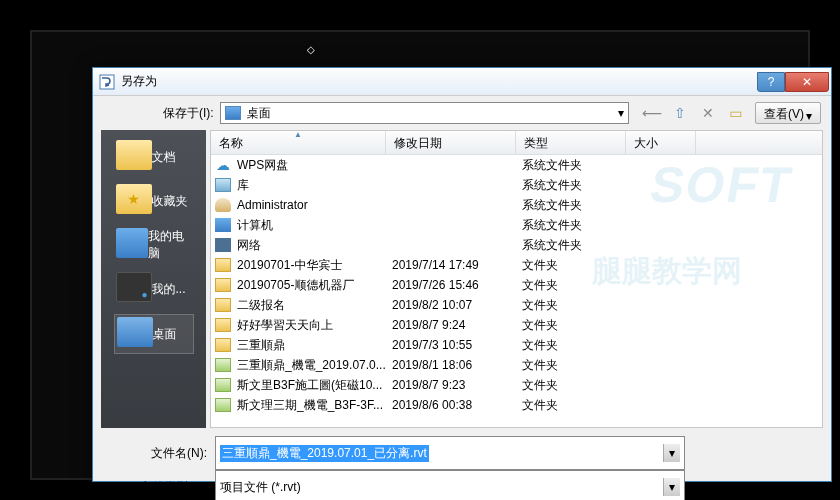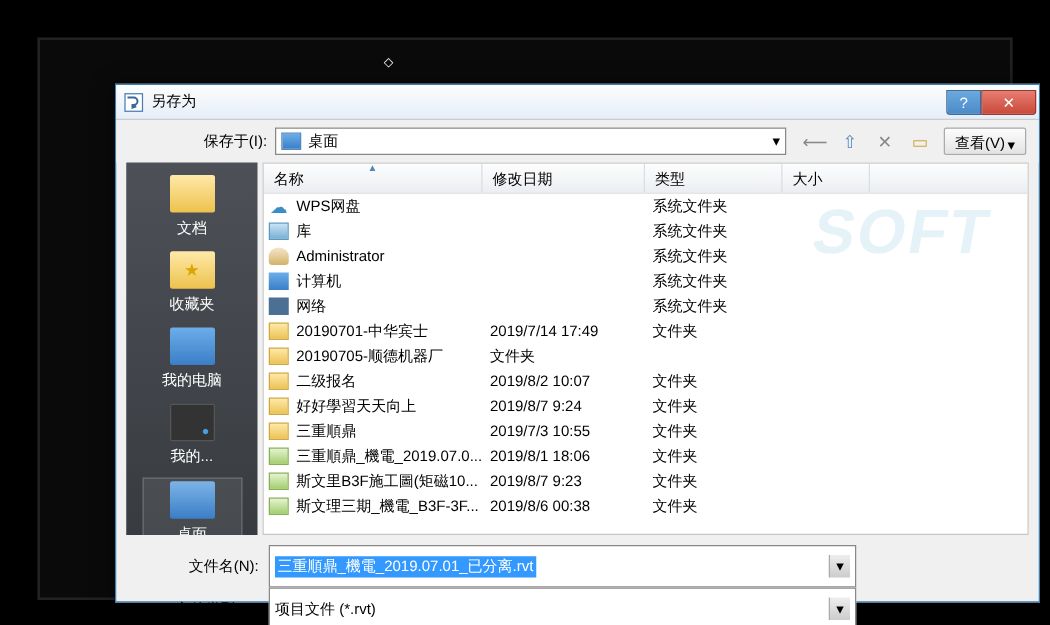--- a/index.html
+++ b/index.html
@@ -18,21 +18,21 @@
 .save-in-label { margin-right: 6px; }
 .save-in-select { flex: 1; max-width: 445px; height: 22px; background: #fff; border: 1px solid #888; display: flex; align-items: center; padding: 0 4px; position: relative; }
 .save-in-select::after { content: "▾"; position: absolute; right: 4px; }
 .desk-icon { width: 16px; height: 14px; background: linear-gradient(#6caeea,#3a7ec6); border: 1px solid #5588bb; margin-right: 6px; }
 .nav-icons { display: flex; gap: 10px; margin-left: 14px; align-items: center; }
 .nav-icon { width: 18px; height: 18px; display: flex; align-items: center; justify-content: center; color: #888; cursor: pointer; font-size: 14px; }
 .view-btn { margin-left: 10px; height: 22px; padding: 0 8px; background: linear-gradient(#fdfdfd,#e3e3e3); border: 1px solid #aaa; border-radius: 2px; cursor: pointer; display: flex; align-items: flex-end; }
 .view-btn::after{content:" ▾"; margin-left:2px;}
 .content { display: flex; height: 298px; }
 .sidebar { width: 105px; background: linear-gradient(#4d5157,#383b40); padding: 8px 0; display: flex; flex-direction: column; align-items: center; gap: 6px; overflow: hidden; margin: 0 4px 0 8px; }
-.side-item { display: flex; flex-direction: column; align-items: center; color: #fff; width: 80px; padding: 2px; cursor: pointer; }
+.side-item { display: flex; flex-direction: row; align-items: center; color: #fff; width: 80px; padding: 2px; cursor: pointer; }
 .side-item.sel { background: rgba(255,255,255,0.08); border: 1px solid rgba(255,255,255,0.2); }
 .side-icon { width: 36px; height: 30px; margin-bottom: 4px; border-radius:2px; display:flex; align-items:center; justify-content:center; }
 .side-icon.folder { background: linear-gradient(#ffe9a8,#edc24d); }
 .side-icon.fav { background: linear-gradient(#ffe9a8,#edc24d); position:relative; }
 .side-icon.fav::after{content:"★"; color:#d9a700; position:absolute; font-size:14px;}
 .side-icon.comp { background: linear-gradient(#6caeea,#3a7ec6); }
 .side-icon.net { background: #333; border:1px solid #555; position:relative;}
 .side-icon.net::after{content:"●"; color:#4a9dde; font-size:10px; position:absolute; bottom:1px; right:3px;}
 .side-icon.desk { background: linear-gradient(#7db4e8,#3a7ec6); }
 .file-list { flex: 1; background: #fff; margin-right: 8px; border: 1px solid #c7c7c7; overflow: hidden; position:relative; }
@@ -128,20 +128,21 @@
             <div class="side-icon net"></div>
             <span>我的...</span>
           </div>
           <div class="side-item sel">
             <div class="side-icon desk"></div>
             <span>桌面</span>
           </div>
         </div>
     <div class="file-list">
       <div class="watermark">SOFT</div>
+      <div class="watermark2">腿腿教学网</div>
       <div class="list-header">
         <div class="col-name"><span class="sort-ind">▲</span><span>名称</span></div>
         <div class="col-date">修改日期</div>
         <div class="col-type">类型</div>
         <div class="col-size">大小</div>
       </div>
       <div class="list-body" id="list-body">
             <div class="list-row">
               <span class="row-icon ic-cloud">☁</span>
               <span class="row-name">WPS网盘</span>
@@ -180,20 +181,21 @@
             <div class="list-row">
               <span class="row-icon ic-folder"></span>
               <span class="row-name">20190701-中华宾士</span>
               <span class="row-date">2019/7/14 17:49</span>
               <span class="row-type">文件夹</span>
               <span class="row-size"></span>
             </div>
             <div class="list-row">
               <span class="row-icon ic-folder"></span>
               <span class="row-name">20190705-顺德机器厂</span>
+              <span class="row-date">2019/7/26 15:46</span>
               <span class="row-type">文件夹</span>
               <span class="row-size"></span>
             </div>
             <div class="list-row">
               <span class="row-icon ic-folder"></span>
               <span class="row-name">二级报名</span>
               <span class="row-date">2019/8/2 10:07</span>
               <span class="row-type">文件夹</span>
               <span class="row-size"></span>
             </div>

